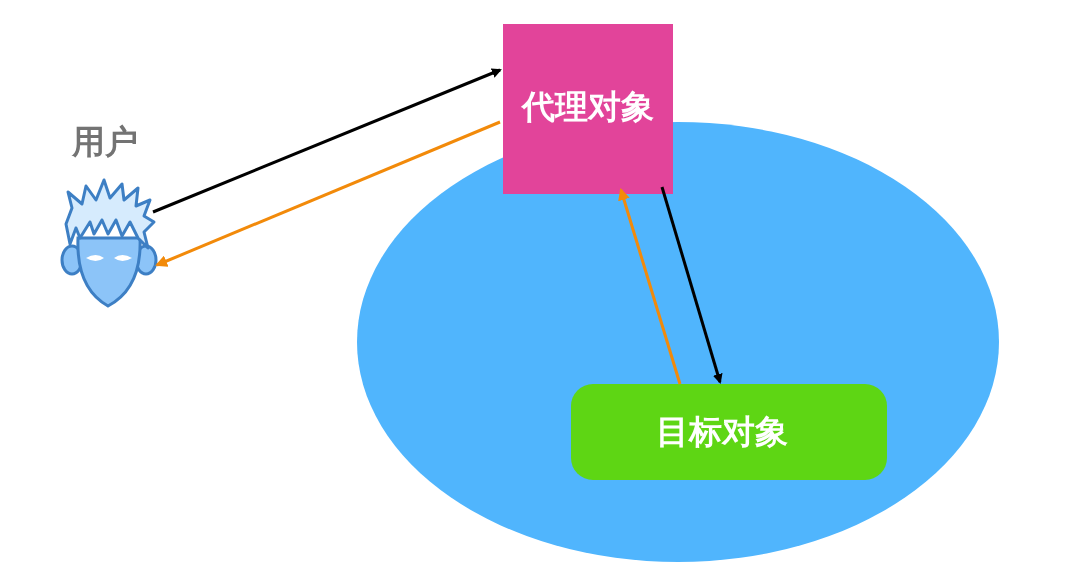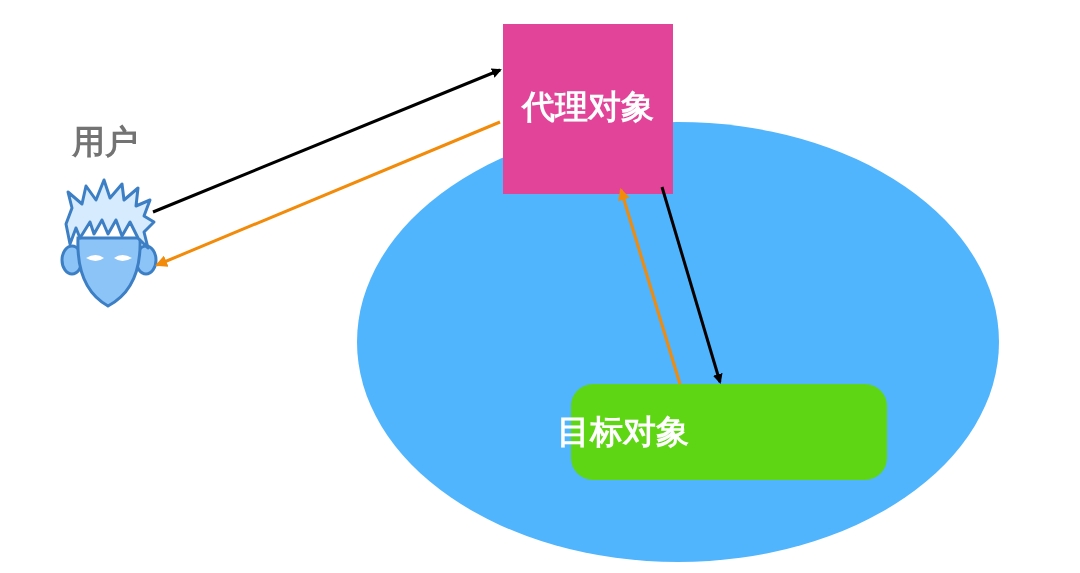--- a/index.html
+++ b/index.html
@@ -5,21 +5,21 @@
     html, body { margin: 0; padding: 0; background: #ffffff; }
     body { width: 1080px; height: 573px; position: relative; overflow: hidden;
            font-family: "DejaVu Sans", "Liberation Sans", sans-serif; }
     .stage { position: absolute; left: 0; top: 0; width: 1080px; height: 573px; }
     .ellipse { position: absolute; left: 357px; top: 122px; width: 642px; height: 440px;
                border-radius: 50%; background: #50b5fd; }
     .proxy-box { position: absolute; left: 503px; top: 17px; width: 170px; height: 170px;
                  background: #e2449a; display: flex; align-items: center; justify-content: center; margin-top: 7px; }
     .proxy-label { color: #ffffff; font-size: 33px; font-weight: bold; letter-spacing: 0px; margin-top: -4px; }
     .target-box { position: absolute; left: 571px; top: 384px; width: 316px; height: 96px;
-                  background: #5ed614; border-radius: 22px; display: flex; align-items: center; justify-content: flex-start; }
+                  background: #5ed614; border-radius: 22px; display: flex; align-items: center; justify-content: center; }
     .target-label { color: #ffffff; font-size: 33px; font-weight: bold; margin-left: -14px; }
     .user-label { position: absolute; left: 72px; top: 120px; color: #737373; font-size: 33px; font-weight: bold; }
     .user-icon { position: absolute; left: 58px; top: 178px; width: 102px; height: 134px; }
     svg.arrows { position: absolute; left: 0; top: 0; width: 1080px; height: 573px; pointer-events: none; }
   </style>
 </head>
 <body>
 
 <div class="stage">
 

